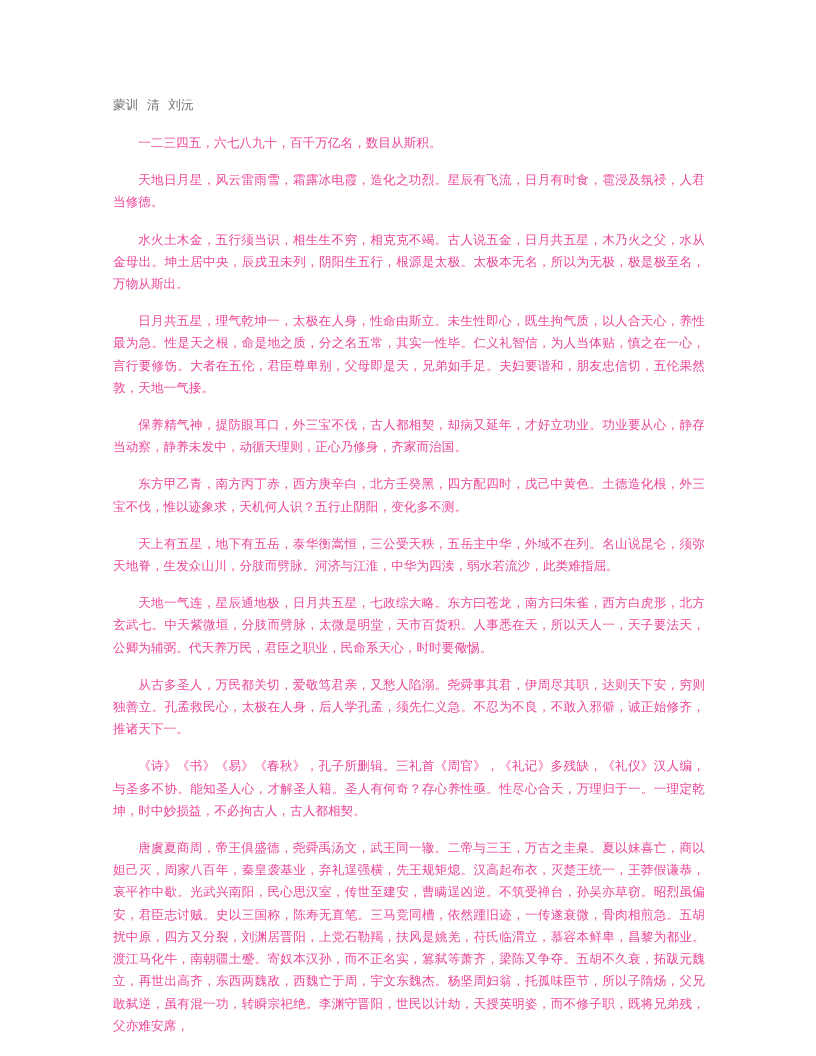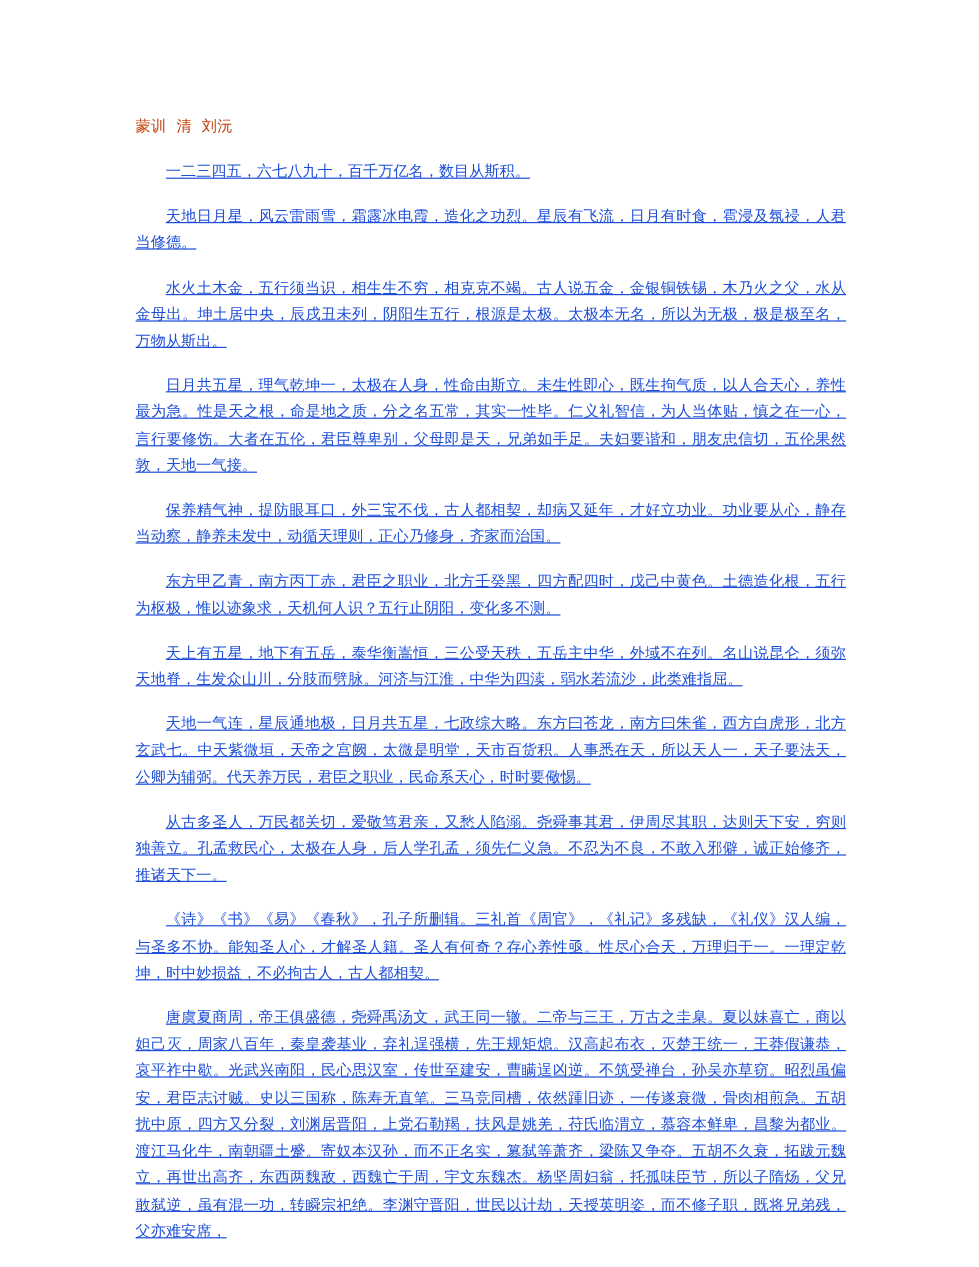--- a/index.html
+++ b/index.html
@@ -20,54 +20,53 @@
     width: 816px;
     min-height: 1056px;
     padding: 94px 111px 90px 113px;
     background: #ffffff;
   }
   .doc-title {
     font-size: 12.6px;
     line-height: 22px;
     letter-spacing: 0.2px;
     margin: 0 0 16px 0;
-    color: #c2410c;
+    color: #737373;
     font-weight: normal;
     white-space: pre;
   }
   .para {
     font-size: 12.6px;
     line-height: 22.2px;
     margin: 0 0 15px 0;
     text-align: justify;
     text-justify: inter-character;
     text-indent: 2em;
     letter-spacing: 0.05px;
-    color: #1d4ed8;
+    color: #ec4899;
     word-break: break-all;
     -webkit-hyphens: none;
     hyphens: none;
-    text-decoration: underline;
   }
   .para:last-child {
     margin-bottom: 16px;
   }
 </style>
 </head>
 <body>
 
 <div class="page">
 
   <div class="doc-title">蒙训  清  刘沅</div>
 
   <p class="para">一二三四五，六七八九十，百千万亿名，数目从斯积。</p>
   <p class="para">天地日月星，风云雷雨雪，霜露冰电霞，造化之功烈。星辰有飞流，日月有时食，雹浸及氛祲，人君当修德。</p>
-  <p class="para">水火土木金，五行须当识，相生生不穷，相克克不竭。古人说五金，金银铜铁锡，木乃火之父，水从金母出。坤土居中央，辰戌丑未列，阴阳生五行，根源是太极。太极本无名，所以为无极，极是极至名，万物从斯出。</p>
+  <p class="para">水火土木金，五行须当识，相生生不穷，相克克不竭。古人说五金，日月共五星，木乃火之父，水从金母出。坤土居中央，辰戌丑未列，阴阳生五行，根源是太极。太极本无名，所以为无极，极是极至名，万物从斯出。</p>
   <p class="para">日月共五星，理气乾坤一，太极在人身，性命由斯立。未生性即心，既生拘气质，以人合天心，养性最为急。性是天之根，命是地之质，分之名五常，其实一性毕。仁义礼智信，为人当体贴，慎之在一心，言行要修饬。大者在五伦，君臣尊卑别，父母即是天，兄弟如手足。夫妇要谐和，朋友忠信切，五伦果然敦，天地一气接。</p>
   <p class="para">保养精气神，提防眼耳口，外三宝不伐，古人都相契，却病又延年，才好立功业。功业要从心，静存当动察，静养未发中，动循天理则，正心乃修身，齐家而治国。</p>
-  <p class="para">东方甲乙青，南方丙丁赤，君臣之职业，北方壬癸黑，四方配四时，戊己中黄色。土德造化根，五行为枢极，惟以迹象求，天机何人识？五行止阴阳，变化多不测。</p>
+  <p class="para">东方甲乙青，南方丙丁赤，西方庚辛白，北方壬癸黑，四方配四时，戊己中黄色。土德造化根，外三宝不伐，惟以迹象求，天机何人识？五行止阴阳，变化多不测。</p>
   <p class="para">天上有五星，地下有五岳，泰华衡嵩恒，三公受天秩，五岳主中华，外域不在列。名山说昆仑，须弥天地脊，生发众山川，分肢而劈脉。河济与江淮，中华为四渎，弱水若流沙，此类难指屈。</p>
-  <p class="para">天地一气连，星辰通地极，日月共五星，七政综大略。东方曰苍龙，南方曰朱雀，西方白虎形，北方玄武七。中天紫微垣，天帝之宫阙，太微是明堂，天市百货积。人事悉在天，所以天人一，天子要法天，公卿为辅弼。代天养万民，君臣之职业，民命系天心，时时要儆惕。</p>
+  <p class="para">天地一气连，星辰通地极，日月共五星，七政综大略。东方曰苍龙，南方曰朱雀，西方白虎形，北方玄武七。中天紫微垣，分肢而劈脉，太微是明堂，天市百货积。人事悉在天，所以天人一，天子要法天，公卿为辅弼。代天养万民，君臣之职业，民命系天心，时时要儆惕。</p>
   <p class="para">从古多圣人，万民都关切，爱敬笃君亲，又愁人陷溺。尧舜事其君，伊周尽其职，达则天下安，穷则独善立。孔孟救民心，太极在人身，后人学孔孟，须先仁义急。不忍为不良，不敢入邪僻，诚正始修齐，推诸天下一。</p>
   <p class="para">《诗》《书》《易》《春秋》，孔子所删辑。三礼首《周官》，《礼记》多残缺，《礼仪》汉人编，与圣多不协。能知圣人心，才解圣人籍。圣人有何奇？存心养性亟。性尽心合天，万理归于一。一理定乾坤，时中妙损益，不必拘古人，古人都相契。</p>
   <p class="para">唐虞夏商周，帝王俱盛德，尧舜禹汤文，武王同一辙。二帝与三王，万古之圭臬。夏以妹喜亡，商以妲己灭，周家八百年，秦皇袭基业，弃礼逞强横，先王规矩熄。汉高起布衣，灭楚王统一，王莽假谦恭，哀平祚中歇。光武兴南阳，民心思汉室，传世至建安，曹瞒逞凶逆。不筑受禅台，孙吴亦草窃。昭烈虽偏安，君臣志讨贼。史以三国称，陈寿无直笔。三马竞同槽，依然踵旧迹，一传遂衰微，骨肉相煎急。五胡扰中原，四方又分裂，刘渊居晋阳，上党石勒羯，扶风是姚羌，苻氏临渭立，慕容本鲜卑，昌黎为都业。渡江马化牛，南朝疆土蹙。寄奴本汉孙，而不正名实，篡弑等萧齐，梁陈又争夺。五胡不久衰，拓跋元魏立，再世出高齐，东西两魏敌，西魏亡于周，宇文东魏杰。杨坚周妇翁，托孤味臣节，所以子隋炀，父兄敢弑逆，虽有混一功，转瞬宗祀绝。李渊守晋阳，世民以计劫，天授英明姿，而不修子职，既将兄弟残，父亦难安席，</p>
 
 </div>
 
 </body></html>

